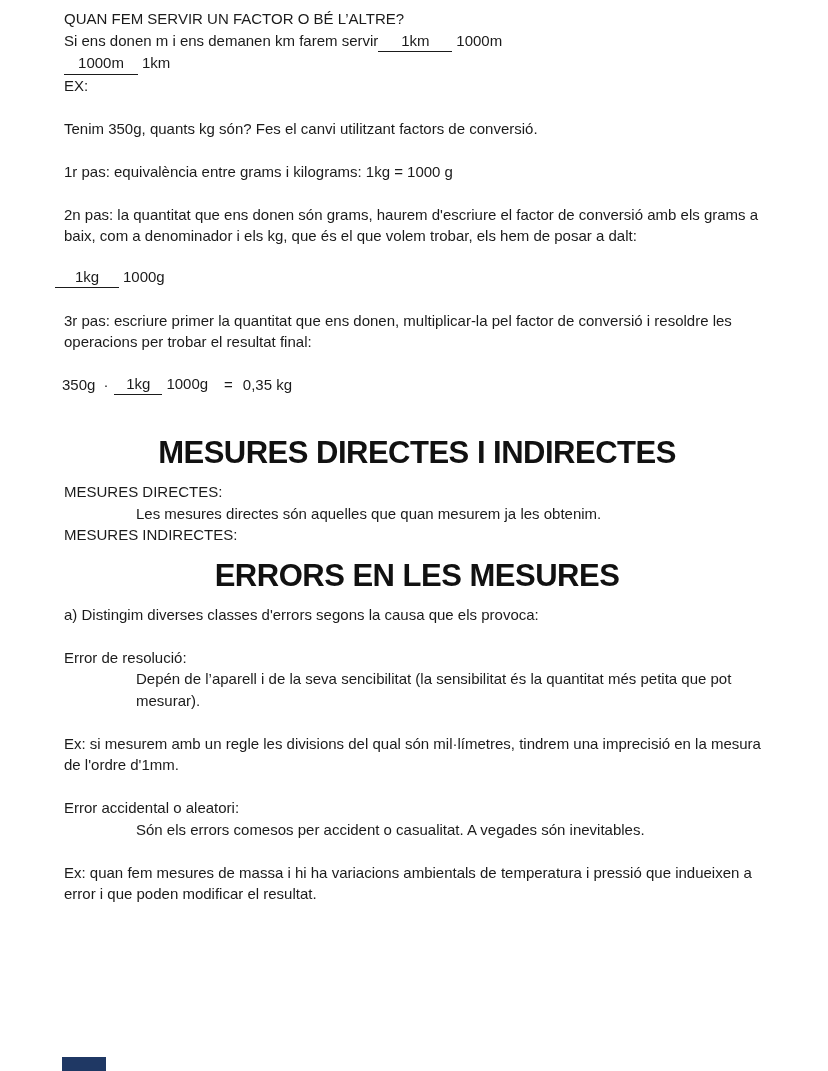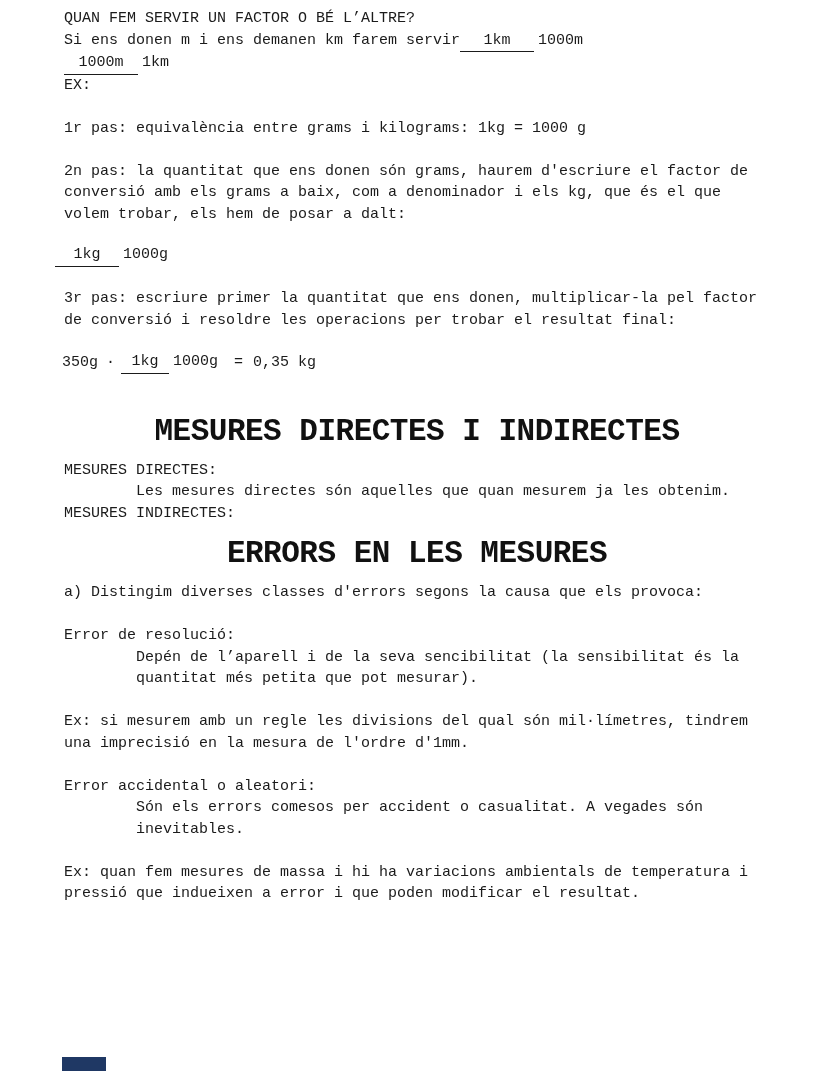--- a/index.html
+++ b/index.html
@@ -7,21 +7,21 @@
     margin: 0;
     padding: 0;
     background: #ffffff;
   }
   .page {
     position: relative;
     width: 828px;
     height: 1071px;
     background: #ffffff;
     color: #1b1b1b;
-    font-family: Liberation Mono, monospace;
+    font-family: Liberation Sans, sans-serif;
     font-size: 15px;
     line-height: 21.5px;
     overflow: hidden;
   }
   .doc {
     padding: 8px 58px 0 64px;
   }
   p, .line {
     margin: 0;
   }
@@ -109,20 +109,21 @@
 
     <div class="fracline">
       <span class="frac">
         <span class="num">1000m</span>
         <span class="den">1km</span>
       </span>
     </div>
 
     <p class="line">EX:</p>
 
+    <p class="gap">Tenim 350g, quants kg són? Fes el canvi utilitzant factors de conversió.</p>
 
     <p class="gap">1r pas: equivalència entre grams i kilograms: 1kg = 1000 g</p>
 
     <p class="gap">2n pas: la quantitat que ens donen són grams, haurem d'escriure el factor de conversió amb els grams a baix, com a denominador i els kg, que és el que volem trobar, els hem de posar a dalt:</p>
 
     <div class="frac standalone-frac">
       <span class="num">1kg</span>
       <span class="den">1000g</span>
     </div>
 

